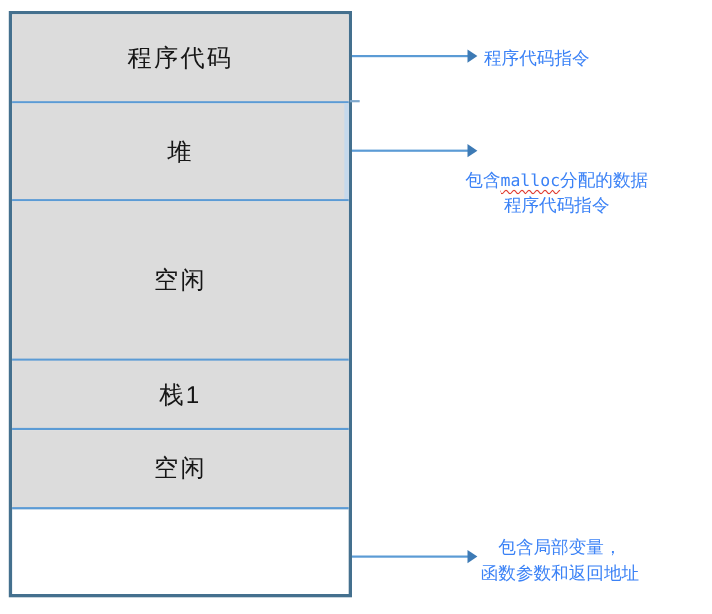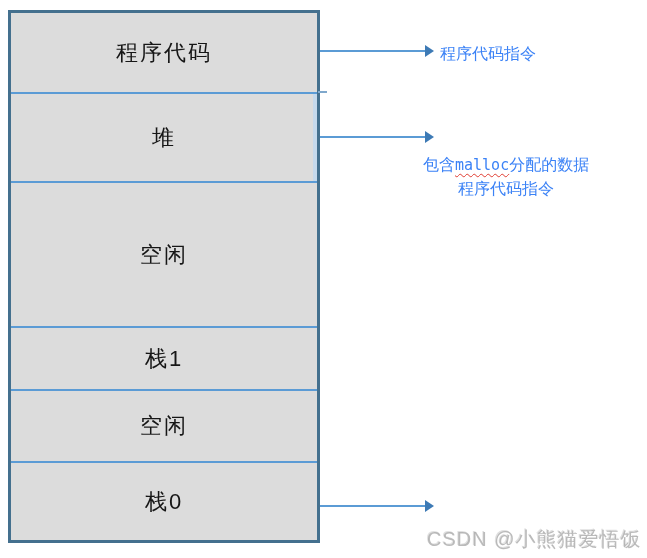--- a/index.html
+++ b/index.html
@@ -82,23 +82,20 @@
     </div>
     <div class="mem-box box-free1">
       <span class="box-label">空闲</span>
     </div>
     <div class="mem-box box-stack1">
       <span class="box-label">栈1</span>
     </div>
     <div class="mem-box box-free2">
       <span class="box-label">空闲</span>
     </div>
-    <div class="mem-box box-stack0">
-      <span class="box-label">栈0</span>
-    </div>
   </div>
 
   <div class="tick"></div>
 
   <div class="arrow arrow-code">
     <div class="shaft"></div>
     <div class="head"></div>
   </div>
   <div class="arrow arrow-heap">
     <div class="shaft"></div>
@@ -111,16 +108,19 @@
 
   <div class="annotation ann-code">
     <span>程序代码指令</span>
   </div>
 
   <div class="annotation ann-heap">
     <div><span>包含</span><span class="code-word">malloc</span><span>分配的数据</span></div>
     <div>程序代码指令</div>
   </div>
 
+  <div class="annotation ann-stack">
+    <div>包含局部变量，</div>
+    <div>函数参数和返回地址</div>
+  </div>
 
-  <div class="watermark">CSDN @小熊猫爱悟饭</div>
 
 </div>
 
 </body></html>

